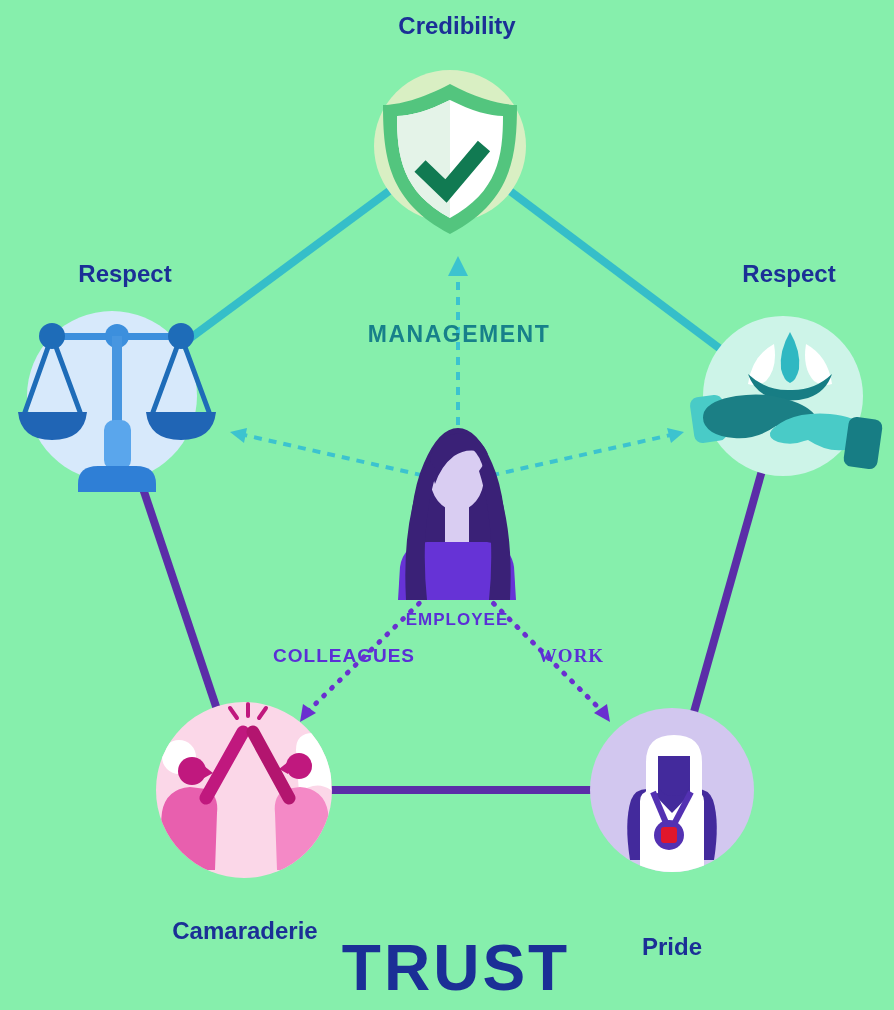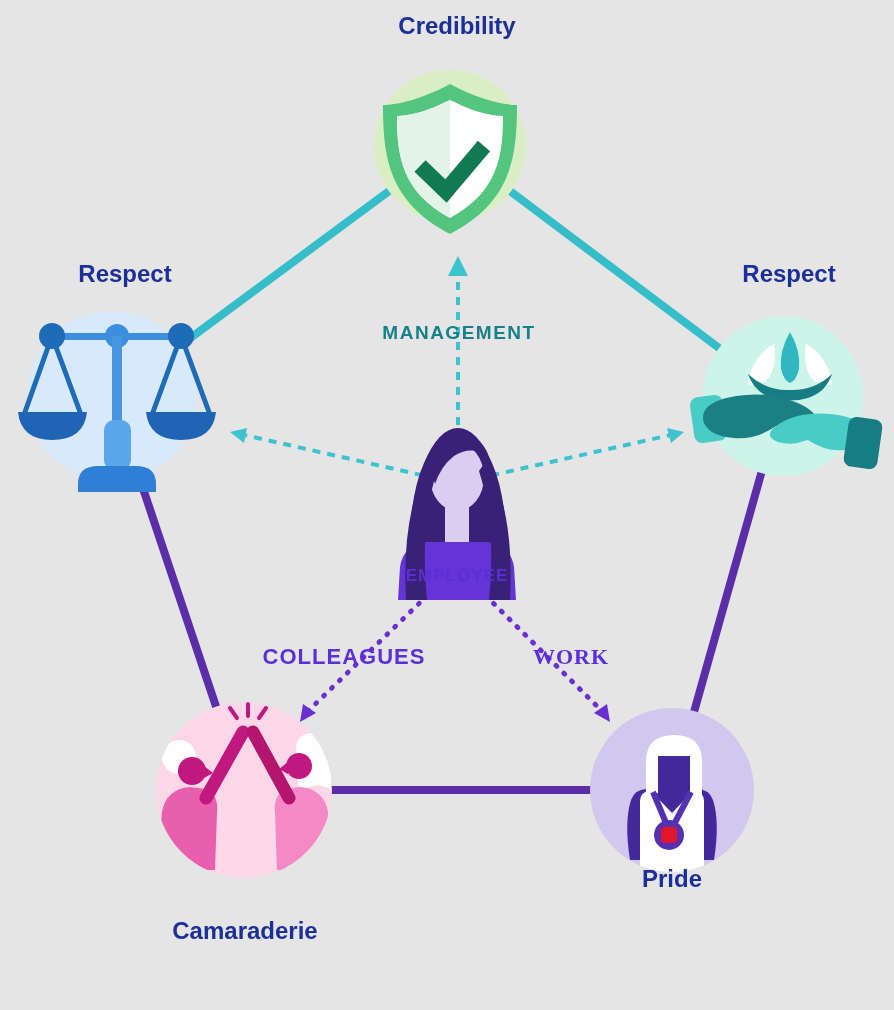--- a/index.html
+++ b/index.html
@@ -1,27 +1,27 @@
 <!DOCTYPE html>
 <html><head>
 <meta charset="utf-8">
 <style>
   html,body{margin:0;padding:0;background:#ffffff;}
   #stage{
-    position:relative;width:894px;height:1010px;background:#e5e5e5;overflow:hidden;
+    position:relative;width:894px;height:1010px;background:#86efac;overflow:hidden;
     font-family:"Liberation Sans", sans-serif;
   }
   #art{position:absolute;left:0;top:0;}
   .lbl{
     position:absolute;transform:translateX(-50%);
     font-weight:800;white-space:nowrap;line-height:1;
   }
   .node-lbl{color:#1b2f96;font-size:24px;}
-  .rel-teal{color:#17808a;font-size:19px;letter-spacing:1.5px;}
-  .rel-purple{color:#5b2fd6;font-size:22px;letter-spacing:1px;}
+  .rel-teal{color:#17808a;font-size:23px;letter-spacing:1.5px;}
+  .rel-purple{color:#5b2fd6;font-size:19px;letter-spacing:1px;}
   .employee-lbl{color:#5b2fd6;font-size:17px;letter-spacing:1px;}
   .trust-lbl{color:#1b2f96;font-size:64px;letter-spacing:3px;}
 </style>
 </head>
 <body>
 
 <div id="stage">
 
   <svg id="art" width="894" height="1010" viewBox="0 0 894 1010">
 
@@ -132,20 +132,21 @@
       <path d="M398 600 L400 567 Q403 545 427 542 L487 542 Q511 545 514 567 L516 600 Z" fill="#6633d6"></path>
       <path d="M406 600 Q403 545 413 504 Q420 472 430 461 L437 471 Q427 502 425 542 Q424 572 427 600 Z" fill="#3a2177"></path>
       <path d="M510 600 Q513 545 503 504 Q496 472 486 461 L479 471 Q489 502 491 542 Q492 572 489 600 Z" fill="#3a2177"></path>
     </g>
   </svg>
 
   <div class="lbl node-lbl" style="left:457px;top:14px;">Credibility</div>
   <div class="lbl node-lbl" style="left:125px;top:262px;">Respect</div>
   <div class="lbl node-lbl" style="left:789px;top:262px;">Respect</div>
   <div class="lbl node-lbl" style="left:245px;top:899px;margin-top:20px;">Camaraderie</div>
-  <div class="lbl node-lbl" style="left:672px;top:867px;">Pride</div>
+  <div class="lbl node-lbl" style="left:672px;top:935px;">Pride</div>
 
   <div class="lbl rel-teal" style="left:459px;top:323px;">MANAGEMENT</div>
-  <div class="lbl employee-lbl" style="left:457px;top:567px;">EMPLOYEE</div>
+  <div class="lbl employee-lbl" style="left:457px;top:611px;">EMPLOYEE</div>
   <div class="lbl rel-purple" style="left:344px;top:646px;">COLLEAGUES</div>
   <div class="lbl rel-purple" style="left:571px;top:646px;font-family:Liberation Serif, serif;">WORK</div>
 
+  <div class="lbl trust-lbl" style="left:456px;top:936px;">TRUST</div>
 </div>
 
 </body></html>

